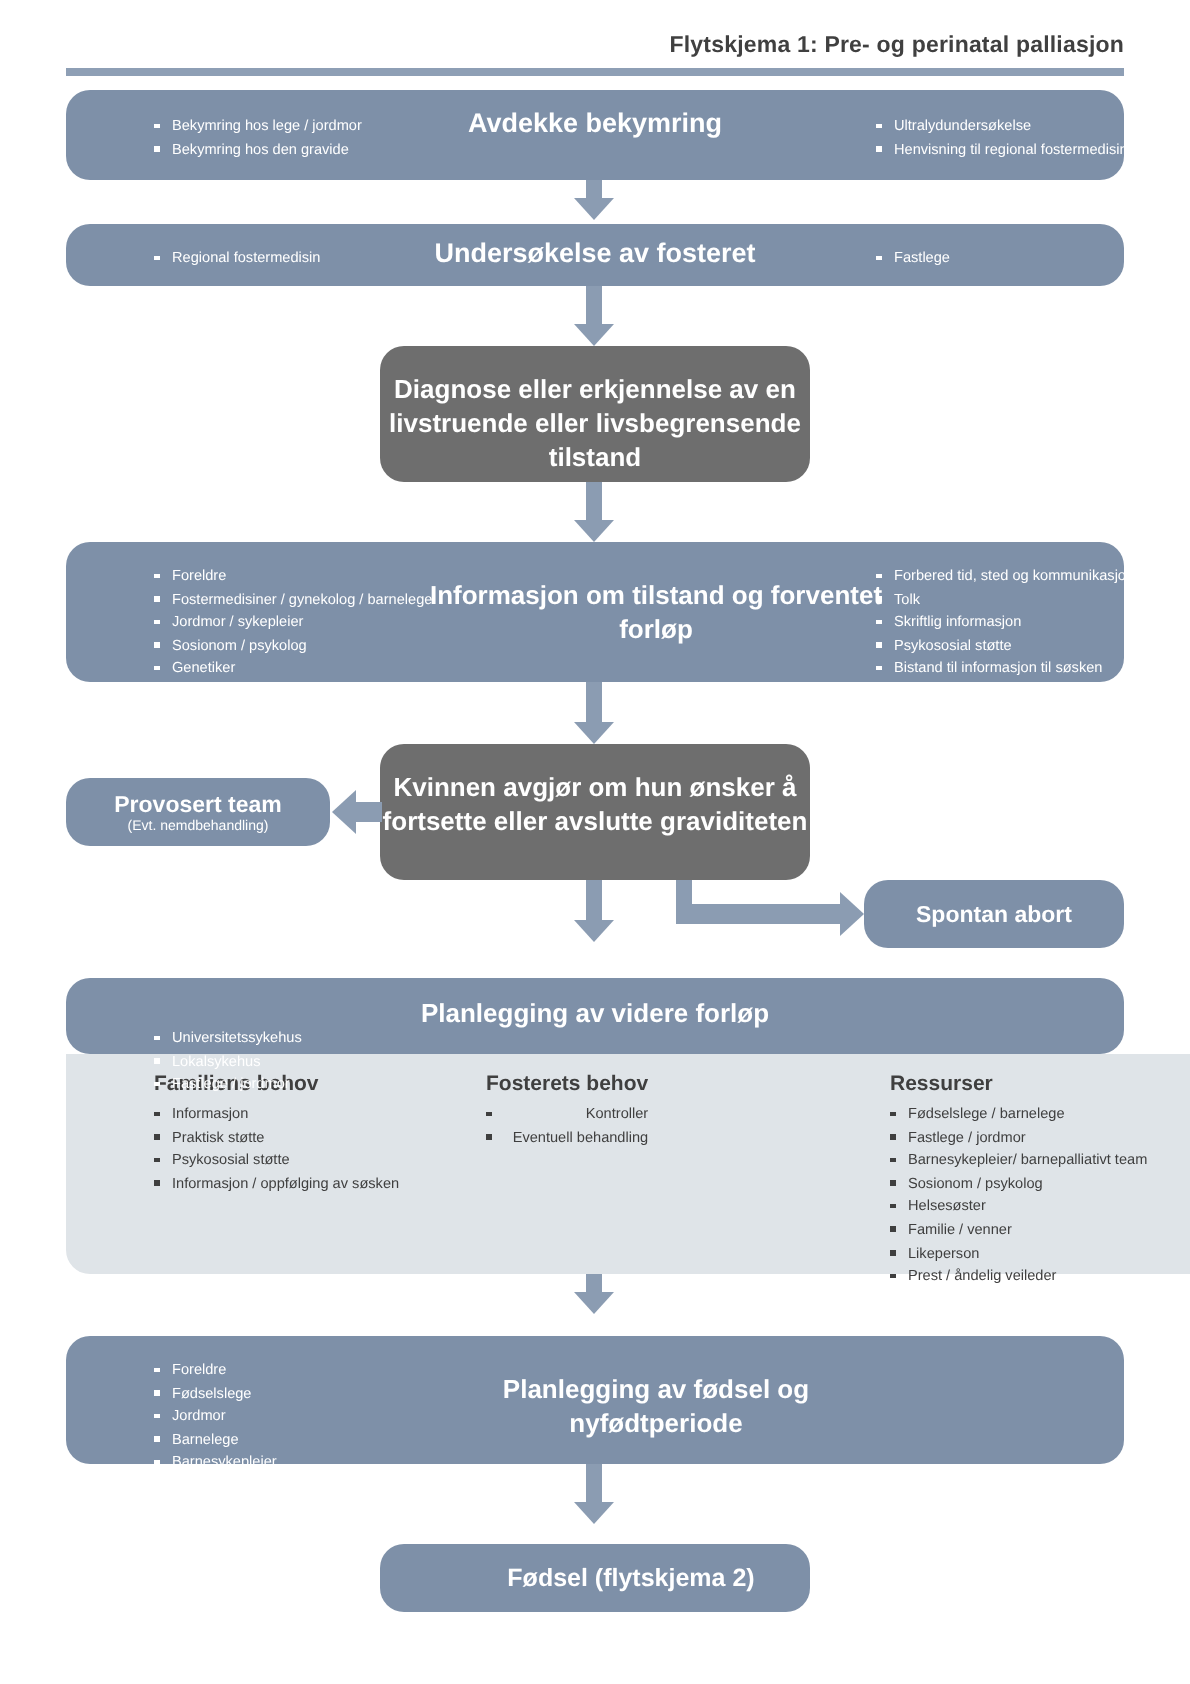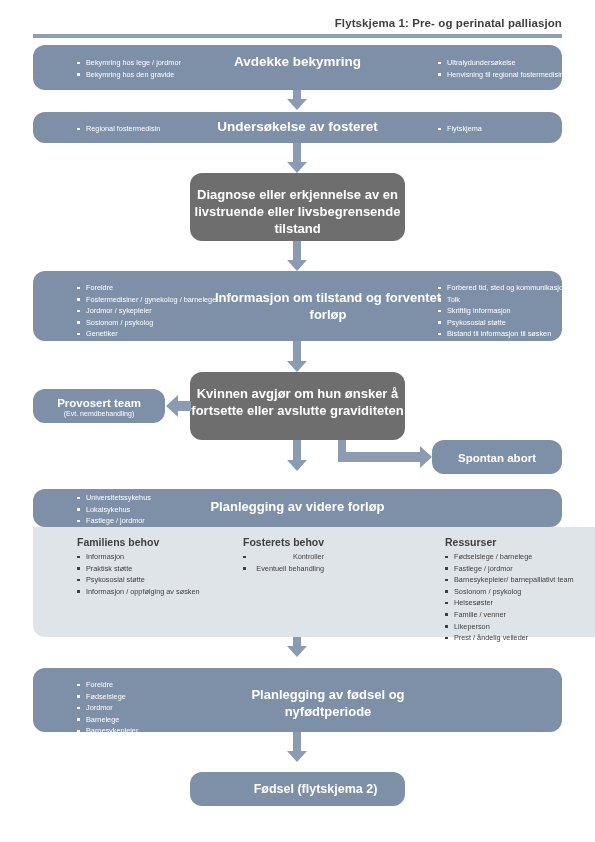--- a/index.html
+++ b/index.html
@@ -133,21 +133,21 @@
   #n-provosert .sub{
     position:absolute;left:0;right:0;top:21px;
     text-align:center;color:#ffffff;font-size:7px;
   }
 
   #n-spontan{left:432px;top:440px;width:130px;height:34px;}
   #n-spontan .t{position:absolute;left:0;right:0;top:10px;font-size:11.5px;}
 
   #n-planvidere{left:33px;top:489px;width:529px;height:38px;}
   #n-planvidere .t{position:absolute;left:0;right:0;top:10px;font-size:13px;}
-  #n-planvidere .left-list{position:absolute;left:44px;top:3px;}
+  #n-planvidere .left-list{position:absolute;left:44px;top:24px;}
 
   #n-behovpanel{left:33px;top:527px;width:586px;height:110px;border-radius:0 0 12px 12px;padding-left:28px;}
   .col{position:absolute;top:9px;}
   .col h4{
     margin:0 0 3px 0;
     font-size:10.5px;
     font-weight:bold;
     color:#3f3f3f;
   }
   #col-familie{left:44px;}
@@ -185,21 +185,21 @@
 
   <div class="arrow-stem" style="left:293px;top:90px;height:9px;"></div>
   <div class="arrow-down" style="left:287px;top:99px;"></div>
 
   <div class="node blue" id="n-undersokelse">
     <ul class="bul onblue left-list">
       <li>Regional fostermedisin</li>
     </ul>
     <div class="node-title t">Undersøkelse av fosteret</div>
     <ul class="bul onblue right-list">
-      <li>Flytskjema</li>
+      <li>Fastlege</li>
     </ul>
   </div>
 
   <div class="arrow-stem" style="left:293px;top:143px;height:19px;"></div>
   <div class="arrow-down" style="left:287px;top:162px;"></div>
 
   <div class="node gray" id="n-diagnose">
     <div class="node-title t">Diagnose eller erkjennelse av en livstruende eller livsbegrensende tilstand</div>
   </div>
 

